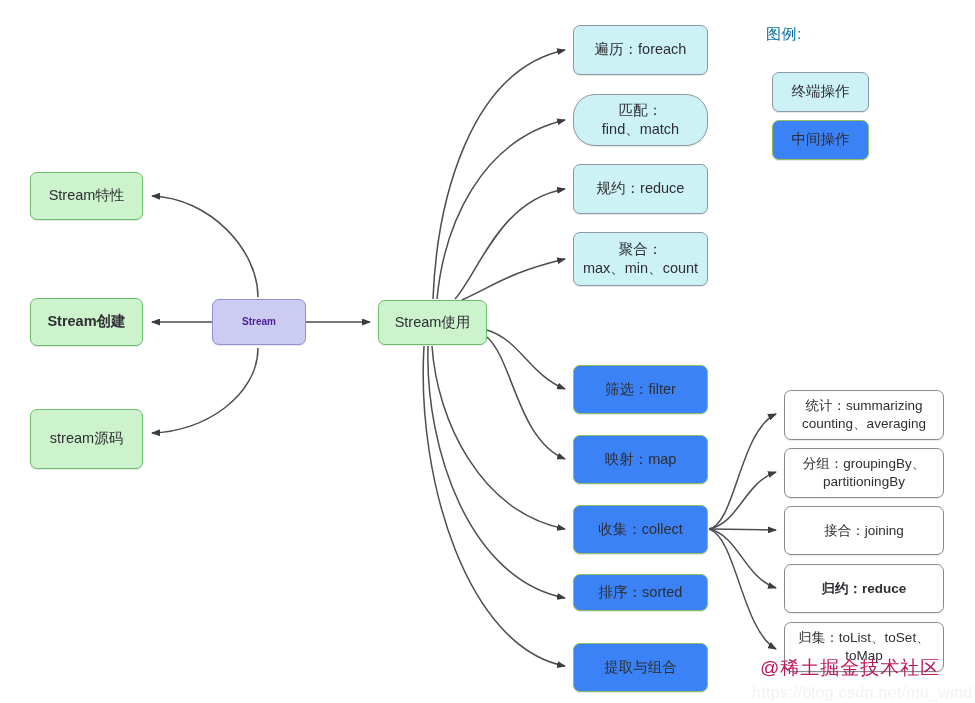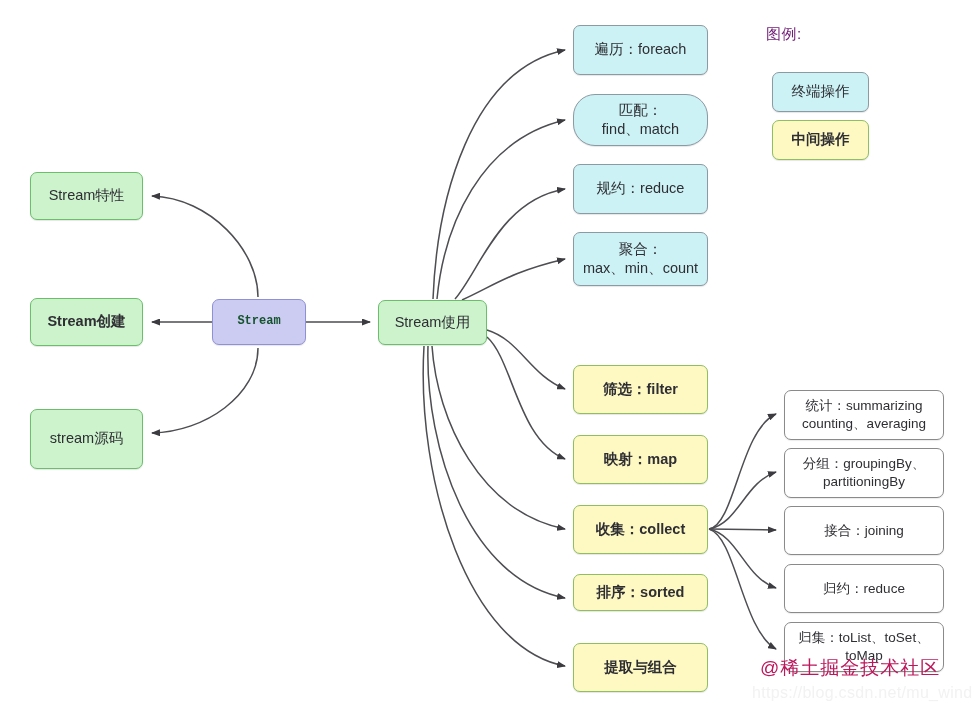--- a/index.html
+++ b/index.html
@@ -38,52 +38,50 @@
     line-height: 1.32;
     font-size: 14.5px;
     color: #2e2e33;
     padding: 2px 8px;
     white-space: pre-line;
   }
   .node-root {
     background: #ccccf2;
     border: 1.4px solid #9090d8;
     font-weight: bold;
-    font-size: 12px;
-    color: #14532d;
+    font-size: 10px;
+    color: #4c1d95;
     box-shadow: 0 1px 1px rgba(0,0,0,0.10);
-    font-family: Liberation Mono, monospace;
   }
   .node-mint {
     background: #cdf3cd;
     border: 1.4px solid #6abf6a;
     box-shadow: 0 1px 1px rgba(0,0,0,0.10);
   }
   .node-blue {
     background: #ccf2f5;
     border: 1.4px solid #8c9aa3;
     box-shadow: 0 1px 1px rgba(0,0,0,0.10);
   }
   .node-lime {
-    background: #fef9c3;
+    background: #3b82f6;
     border: 1.4px solid #8fbf5f;
     box-shadow: 0 1px 1px rgba(0,0,0,0.10);
-    font-weight: bold;
   }
   .node-white {
     background: #ffffff;
     border: 1.4px solid #8a8a8a;
     box-shadow: 0 1px 1px rgba(0,0,0,0.08);
   }
   .legend-title {
     position: absolute;
     left: 766px;
     top: 25px;
     font-size: 15px;
-    color: #701a75;
+    color: #0369a1;
     letter-spacing: 0.5px;
   }
   .watermark-main {
     position: absolute;
     left: 760px;
     top: 655px;
     font-size: 19px;
     color: #be185d;
     letter-spacing: 1px;
     white-space: nowrap;
@@ -155,21 +153,21 @@
   <div class="node node-lime" style="left:573px; top:435px; width:135px; height:49px;">映射：map</div>
   <div class="node node-lime" style="left:573px; top:505px; width:135px; height:49px;">收集：collect</div>
   <div class="node node-lime" style="left:573px; top:574px; width:135px; height:37px;">排序：sorted</div>
   <div class="node node-lime" style="left:573px; top:643px; width:135px; height:49px;">提取与组合</div>
 
   <div class="node node-white" style="left:784px; top:390px; width:160px; height:50px; font-size:13.5px;">统计：summarizing
 counting、averaging</div>
   <div class="node node-white" style="left:784px; top:448px; width:160px; height:50px; font-size:13.5px;">分组：groupingBy、
 partitioningBy</div>
   <div class="node node-white" style="left:784px; top:506px; width:160px; height:49px; font-size:13.5px;">接合：joining</div>
-  <div class="node node-white" style="left:784px; top:564px; width:160px; height:49px; font-size:13.5px;">归约：reduce</div>
+  <div class="node node-white" style="left:784px; top:564px; width:160px; height:49px; font-size:13.5px;font-weight:bold;">归约：reduce</div>
   <div class="node node-white" style="left:784px; top:622px; width:160px; height:50px; font-size:13.5px;">归集：toList、toSet、
 toMap</div>
 
   <div class="legend-title">图例:</div>
   <div class="node node-blue" style="left:772px; top:72px; width:97px; height:40px;">终端操作</div>
   <div class="node node-lime" style="left:772px; top:120px; width:97px; height:40px;">中间操作</div>
 
   <div class="watermark-main">@稀土掘金技术社区</div>
   <div class="watermark-url">https://blog.csdn.net/mu_wind</div>
 

